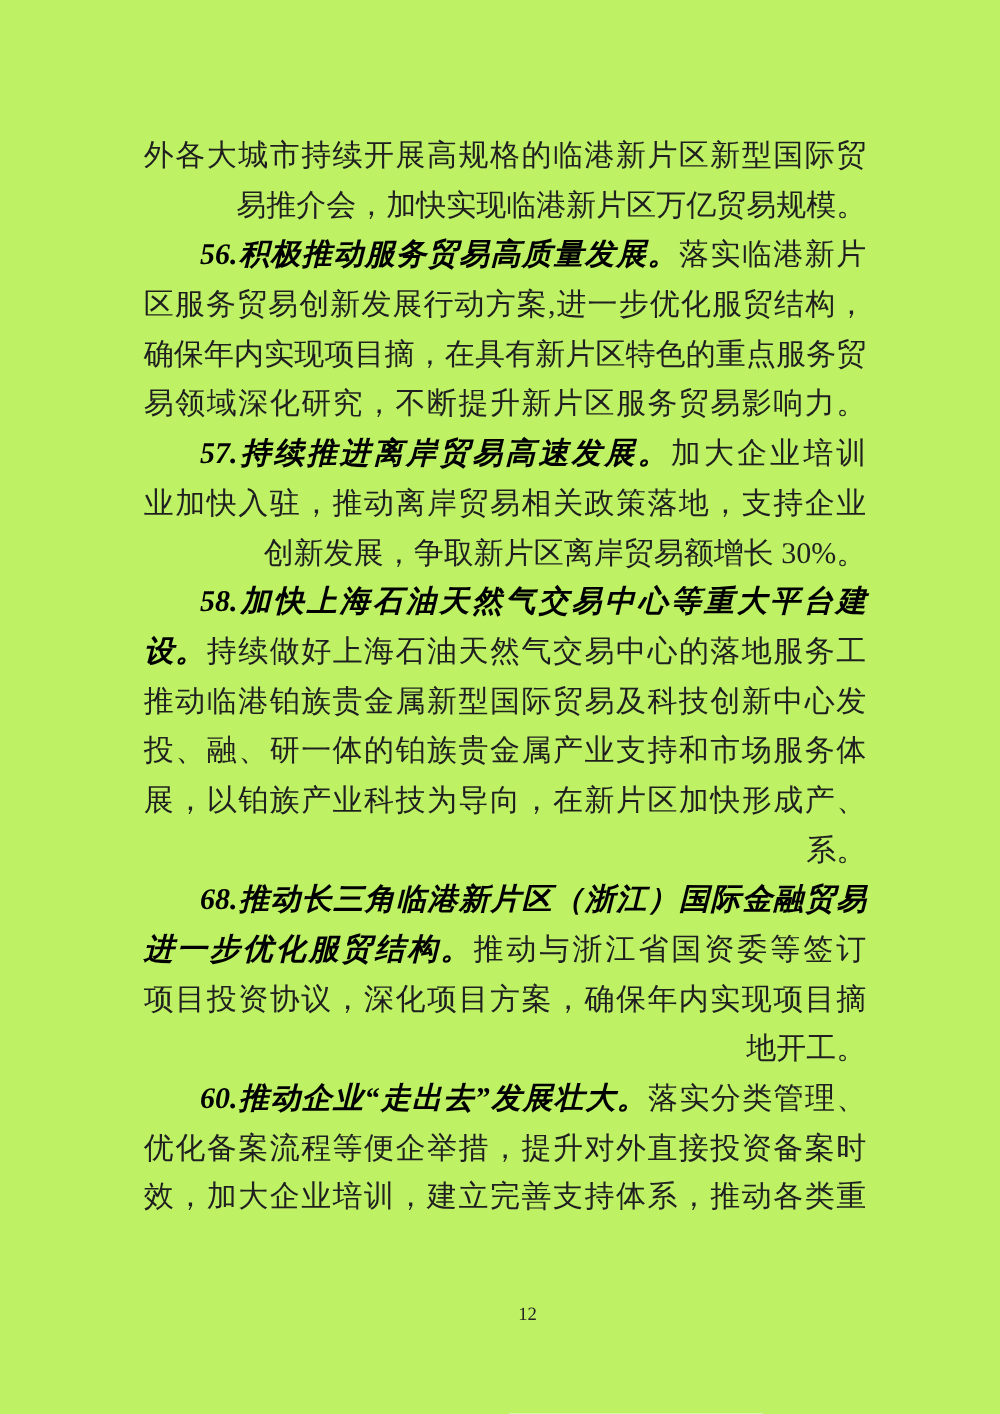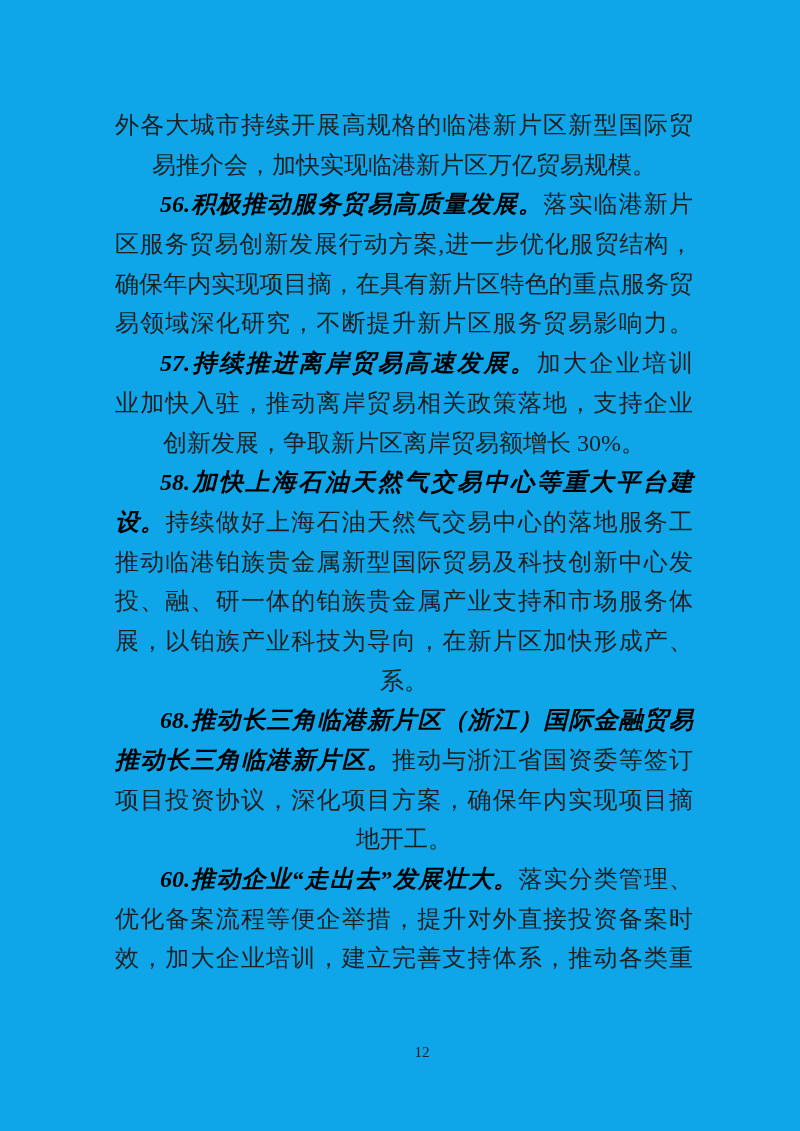--- a/index.html
+++ b/index.html
@@ -5,34 +5,34 @@
   * { margin: 0; padding: 0; box-sizing: border-box; }
   html, body {
     width: 800px; height: 1131px;
     background: #ffffff;
     font-family: "Liberation Serif", "DejaVu Serif", serif;
     overflow: hidden;
   }
   .page {
     position: relative;
     width: 800px; height: 1131px;
-    background: #0ea5e9;
+    background: #bef264;
   }
   .textblock {
     position: absolute;
     left: 115px; top: 106px;
     width: 578px;
     color: #1f1f1f;
     font-size: 24px;
     line-height: 39.7px;
   }
   .ln {
     height: 39.7px;
     white-space: nowrap;
-    text-align: center;
+    text-align: right;
   }
   
   .ln.j {
     white-space: normal;
     text-align: justify;
     text-align-last: justify;
     text-justify: inter-character;
   }
   
   .ln.i { text-indent: 45px; }
@@ -85,21 +85,21 @@
     <div class="ln j"><span>推动临港铂族贵金属新型国际贸易及科技创新中心发</span></div>
 
     <div class="ln j"><span>投、融、研一体的铂族贵金属产业支持和市场服务体</span></div>
 
     <div class="ln j"><span>展，以铂族产业科技为导向，在新片区加快形成产、</span></div>
 
     <div class="ln"><span>系。</span></div>
 
     <div class="ln j i"><b>68.推动长三角临港新片区（浙江）国际金融贸易</b></div>
 
-    <div class="ln j"><b>推动长三角临港新片区。</b><span>推动与浙江省国资委等签订</span></div>
+    <div class="ln j"><b>进一步优化服贸结构。</b><span>推动与浙江省国资委等签订</span></div>
 
     <div class="ln j"><span>项目投资协议，深化项目方案，确保年内实现项目摘</span></div>
 
     <div class="ln"><span>地开工。</span></div>
 
     <div class="ln j i"><b>60.推动企业“走出去”发展壮大。</b><span>落实分类管理、</span></div>
 
     <div class="ln j"><span>优化备案流程等便企举措，提升对外直接投资备案时</span></div>
 
     <div class="ln j"><span>效，加大企业培训，建立完善支持体系，推动各类重</span></div>

